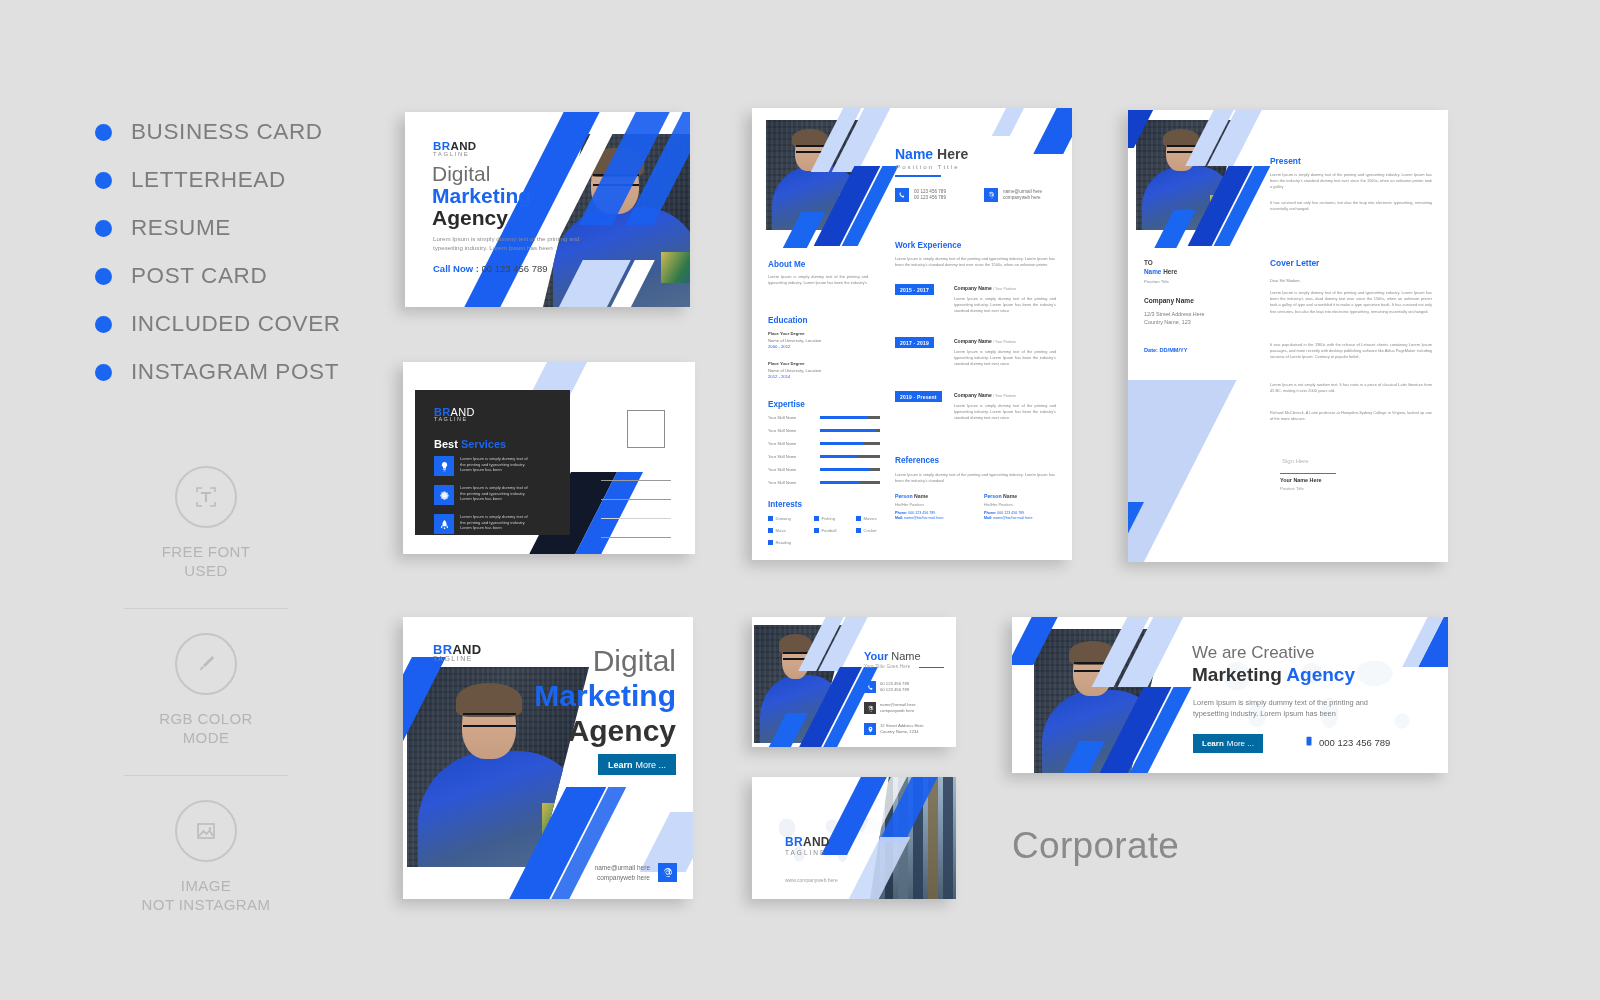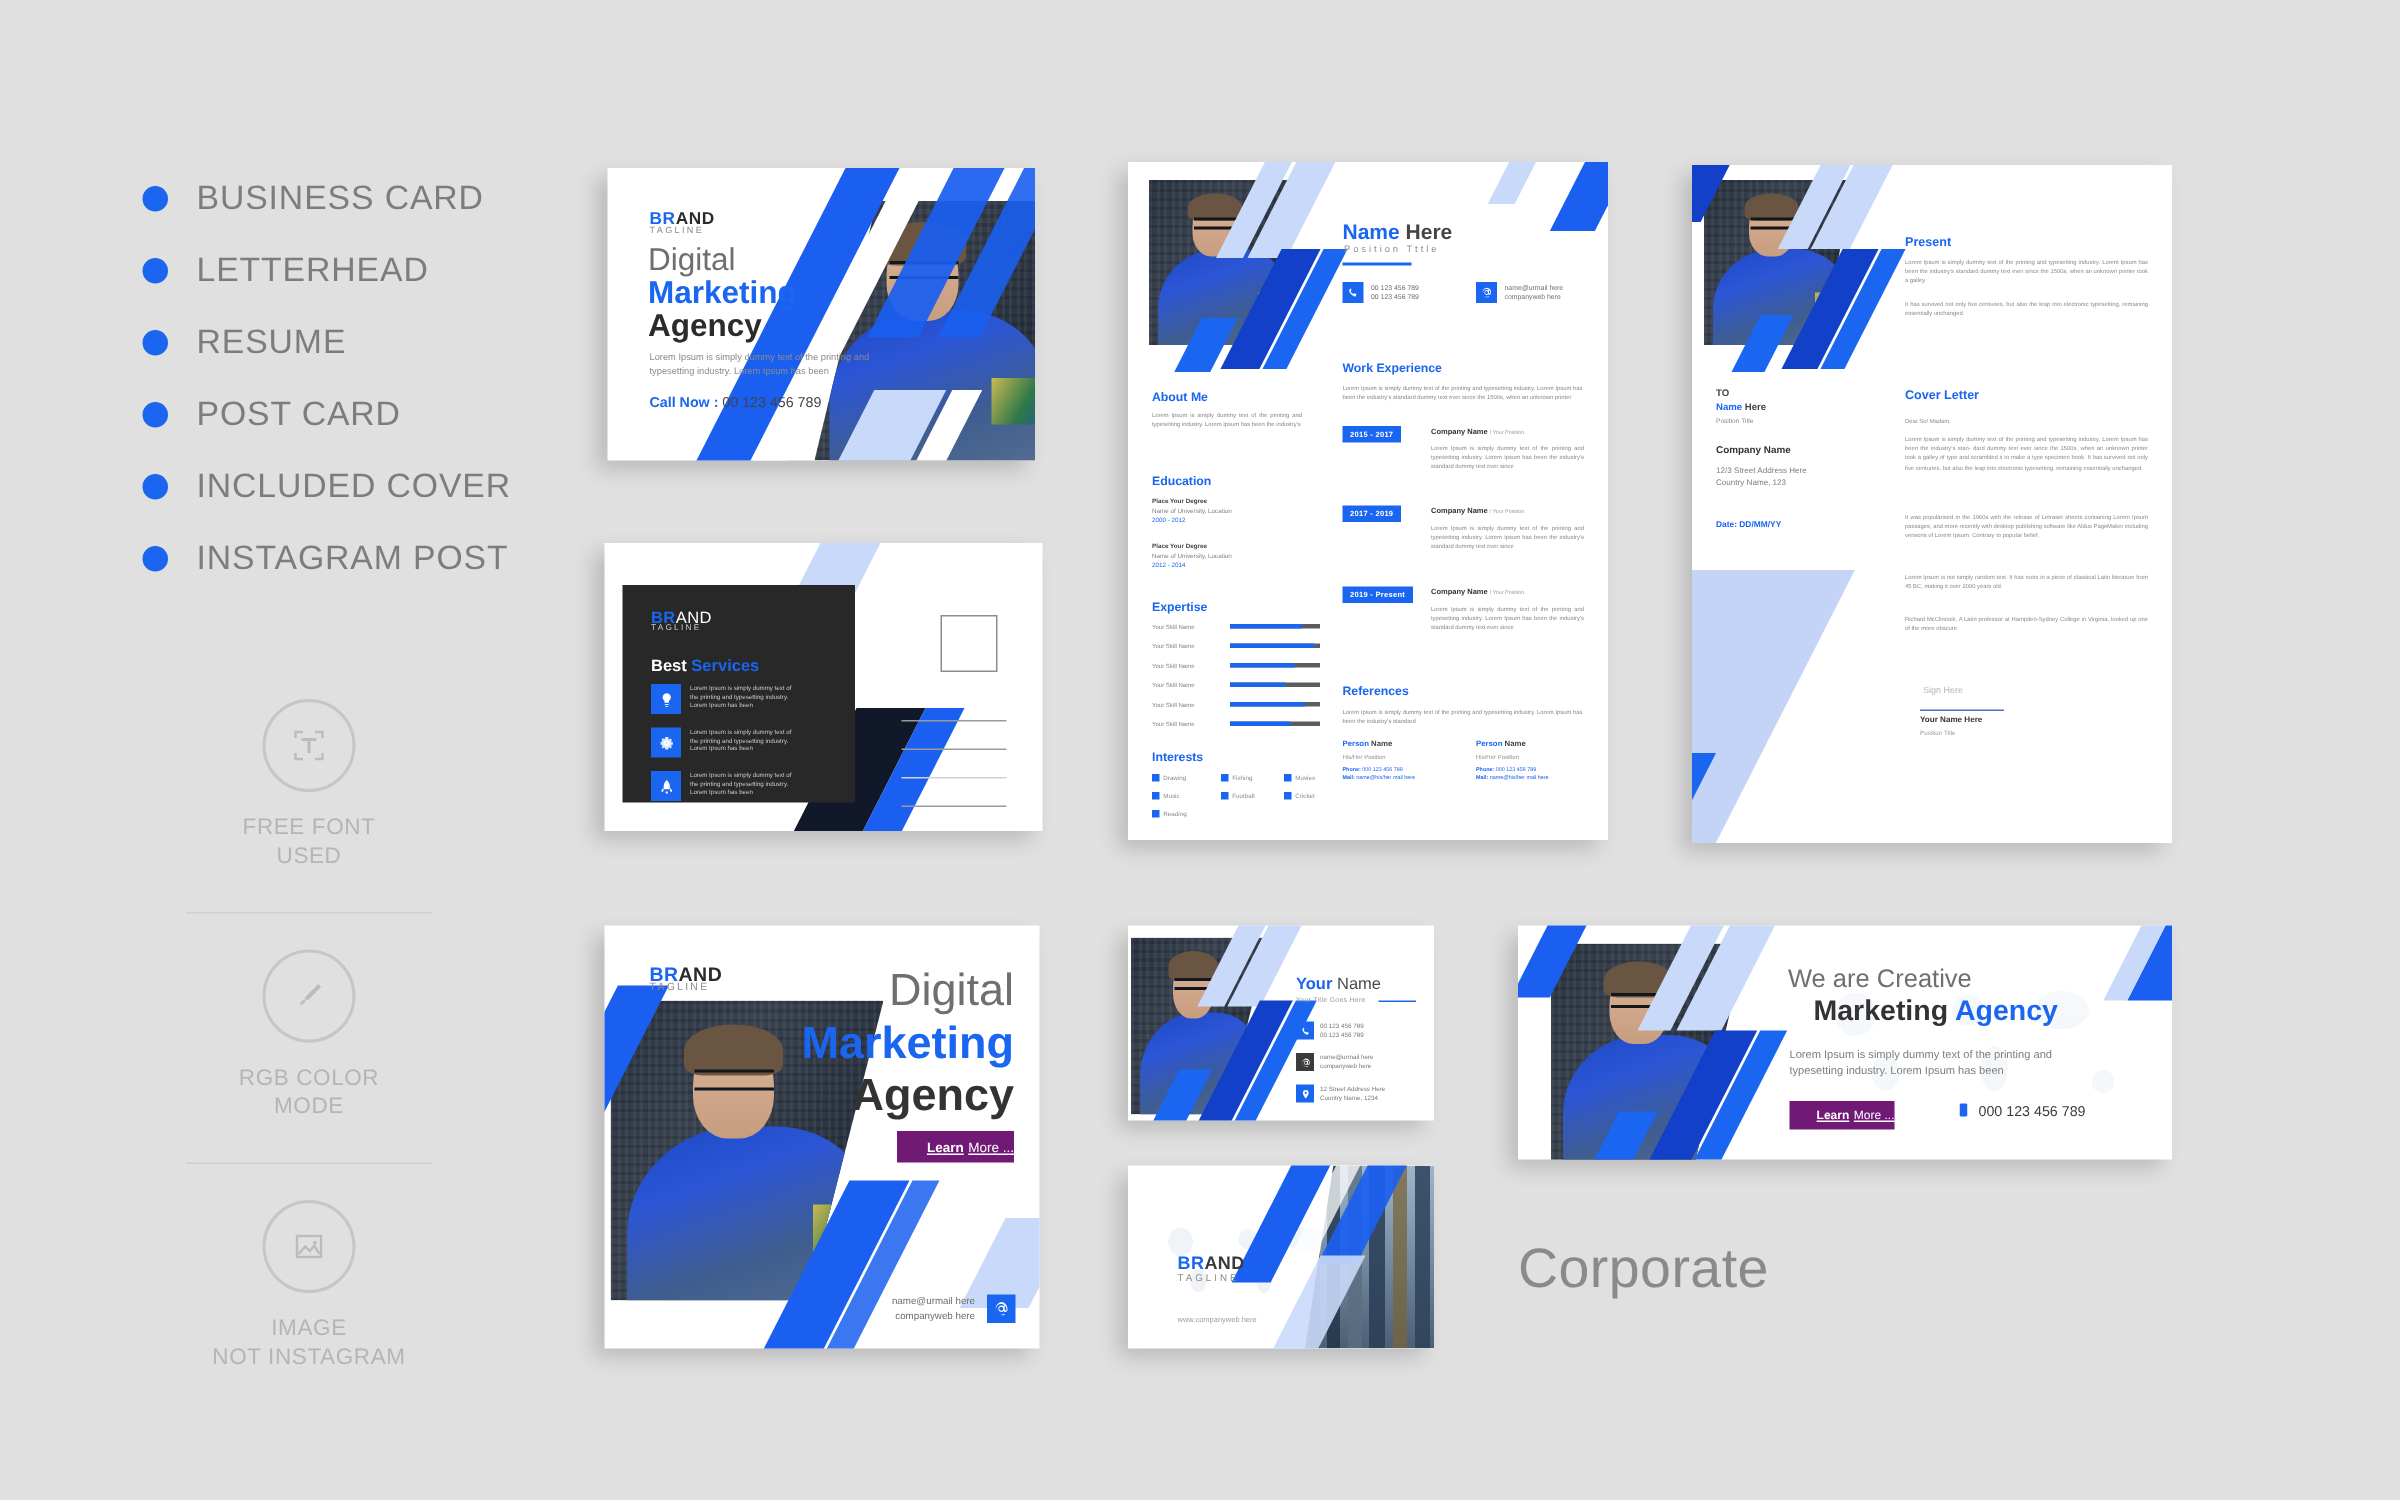--- a/index.html
+++ b/index.html
@@ -168,22 +168,22 @@
   .sign-name { position:absolute; font-size:5.4px; font-weight:bold; color:#333; }
   .sign-pos { position:absolute; font-size:4.2px; color:#9a9a9a; }
 
   
   #insta { left:403px; top:597px; width:290px; height:282px; }
   .ig-brand { position:absolute; left:30px; top:25px; font-size:13px; letter-spacing:.3px; }
   .ig-tag { position:absolute; left:30px; top:38px; font-size:7px; color:#8a8a8a; letter-spacing:1.5px; }
   .ig-h1 { position:absolute; right:17px; top:27px; font-size:30px; color:#6f6f6f; font-weight:300; }
   .ig-h2 { position:absolute; right:17px; top:62px; font-size:30px; color:#1a66f0; font-weight:bold; }
   .ig-h3 { position:absolute; right:17px; top:97px; font-size:30px; color:#333; font-weight:bold; }
-  .btn-learn { position:absolute; background:#701a75; color:#fff; display:flex; align-items:center;
-               justify-content:flex-end; font-size:9px;text-decoration:underline; }
+  .btn-learn { position:absolute; background:#0369a1; color:#fff; display:flex; align-items:center;
+               justify-content:center; font-size:9px; }
   .btn-learn b { font-weight:bold; } .btn-learn i { font-style:normal; font-weight:normal; margin-left:3px; }
   .ig-mail { position:absolute; right:43px; bottom:17px; text-align:right; font-size:6.5px; line-height:9.5px; color:#6d6d6d; }
   .ig-at { position:absolute; right:16px; bottom:17px; width:19px; height:19px; background:#1a66f0;
            display:flex; align-items:center; justify-content:center; }
 
   
   #bcard-small { left:752px; top:597px; width:204px; height:130px; }
   .sb-name { position:absolute; left:112px; top:33px; font-size:11px; }
   .sb-name b { color:#1a66f0; } .sb-name span { color:#4a4a4a; }
   .sb-sub { position:absolute; left:112px; top:47px; font-size:4.6px; letter-spacing:.2px; color:#9a9a9a; }
@@ -194,21 +194,21 @@
 
   
   #bcard-back { left:752px; top:757px; width:204px; height:122px; }
   .bb-brand { position:absolute; left:33px; top:58px; font-size:12px; letter-spacing:.3px; }
   .bb-tag { position:absolute; left:33px; top:72px; font-size:6.5px; color:#8a8a8a; letter-spacing:2px; }
   .bb-web { position:absolute; left:33px; top:100px; font-size:5px; color:#9e9e9e; }
 
   
   #fbcover { left:1012px; top:597px; width:436px; height:156px; }
   .fb-h1 { position:absolute; left:180px; top:26px; font-size:17px; color:#6f6f6f; font-weight:300; }
-  .fb-h2 { position:absolute; left:197px; top:47px; font-size:19px; font-weight:bold; color:#333; }
+  .fb-h2 { position:absolute; left:180px; top:47px; font-size:19px; font-weight:bold; color:#333; }
   .fb-h2 i { color:#1a66f0; font-style:normal; }
   .fb-p { position:absolute; left:181px; top:80px; width:200px; font-size:7.4px; line-height:11px; color:#7d7d7d; }
   .fb-phone { position:absolute; left:292px; bottom:25px; font-size:9.5px; color:#3c3c3c; display:flex; align-items:center; gap:5px; }
 
   .title-wrap { position:absolute; left:1012px; top:805px; }
   .title-1 { font-size:37px; color:#8a8a8a; font-weight:300; letter-spacing:.3px; }
   .title-2 { font-size:40px; color:#1a66f0; font-weight:bold; margin-top:2px; letter-spacing:.2px; }
 </style>
 </head>
 <body>

